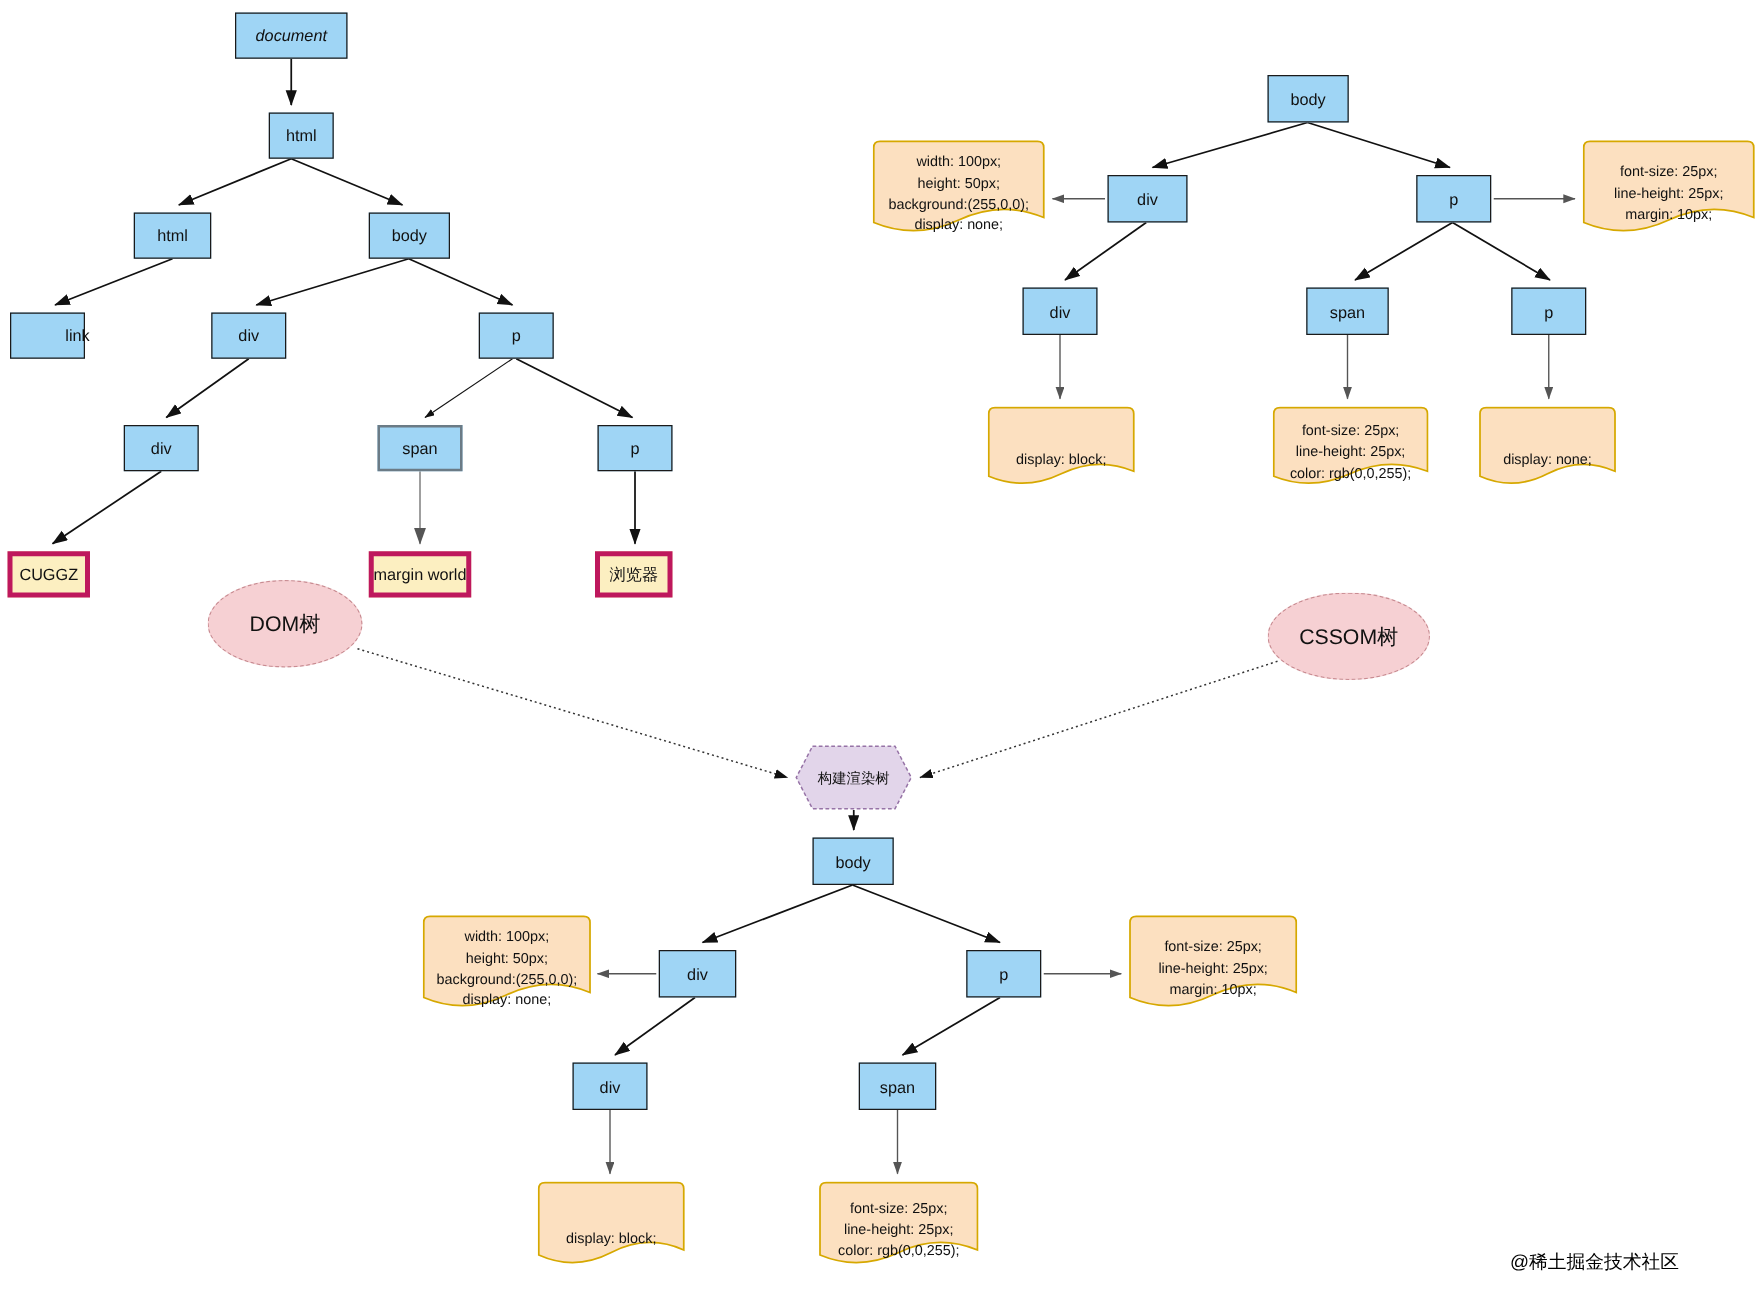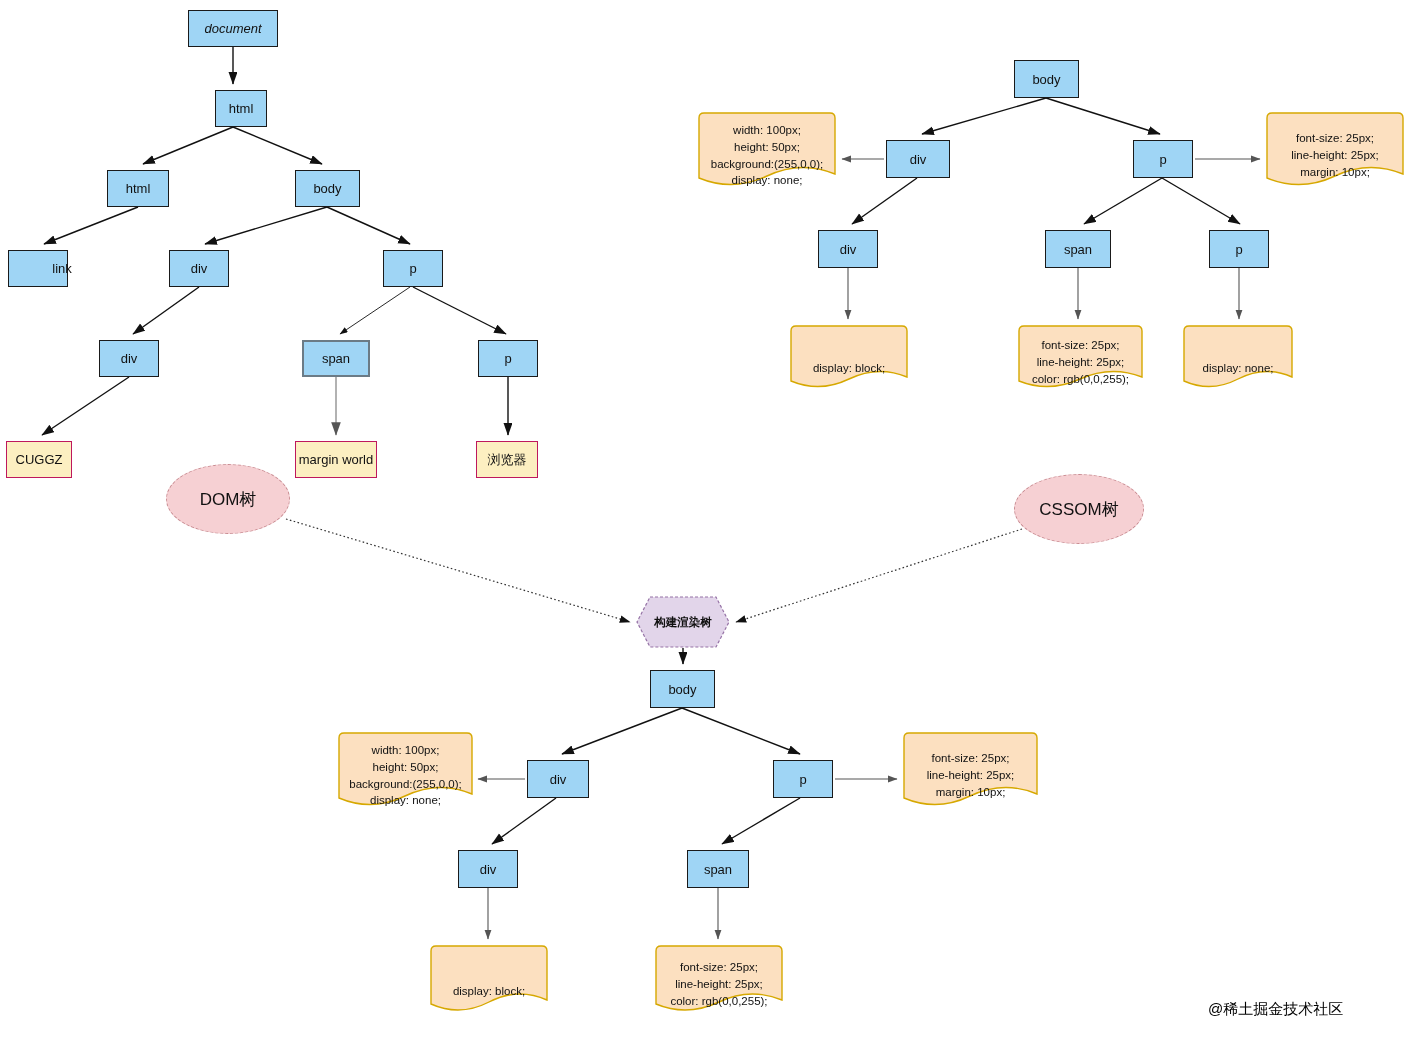--- a/index.html
+++ b/index.html
@@ -35,21 +35,21 @@
     line-height: 1;
     white-space: nowrap;
   }
   .node.selected {
     border: 2px solid #6b7b86;
   }
   .textnode {
     position: absolute;
     box-sizing: border-box;
     background: #FCEFC1;
-    border: 1px solid #be185d;
+    border: 4px solid #be185d;
     display: flex;
     align-items: center;
     justify-content: center;
     font-size: 13px;
     color: #111111;
     line-height: 1;
     white-space: nowrap;
   }
   .note {
     position: absolute;
@@ -89,21 +89,21 @@
     color: #111111;
     z-index: 4;
   }
   .hexwrap {
     position: absolute;
     z-index: 4;
     display: flex;
     align-items: center;
     justify-content: center;
     font-size: 11.5px;
-    font-weight: bold;
+    font-weight: normal;
     color: #111111;
   }
   .hexwrap svg {
     position: absolute;
     left: 0; top: 0;
   }
   .hexwrap span { position: relative; z-index: 2; }
   .watermark {
     position: absolute;
     font-size: 15px;

